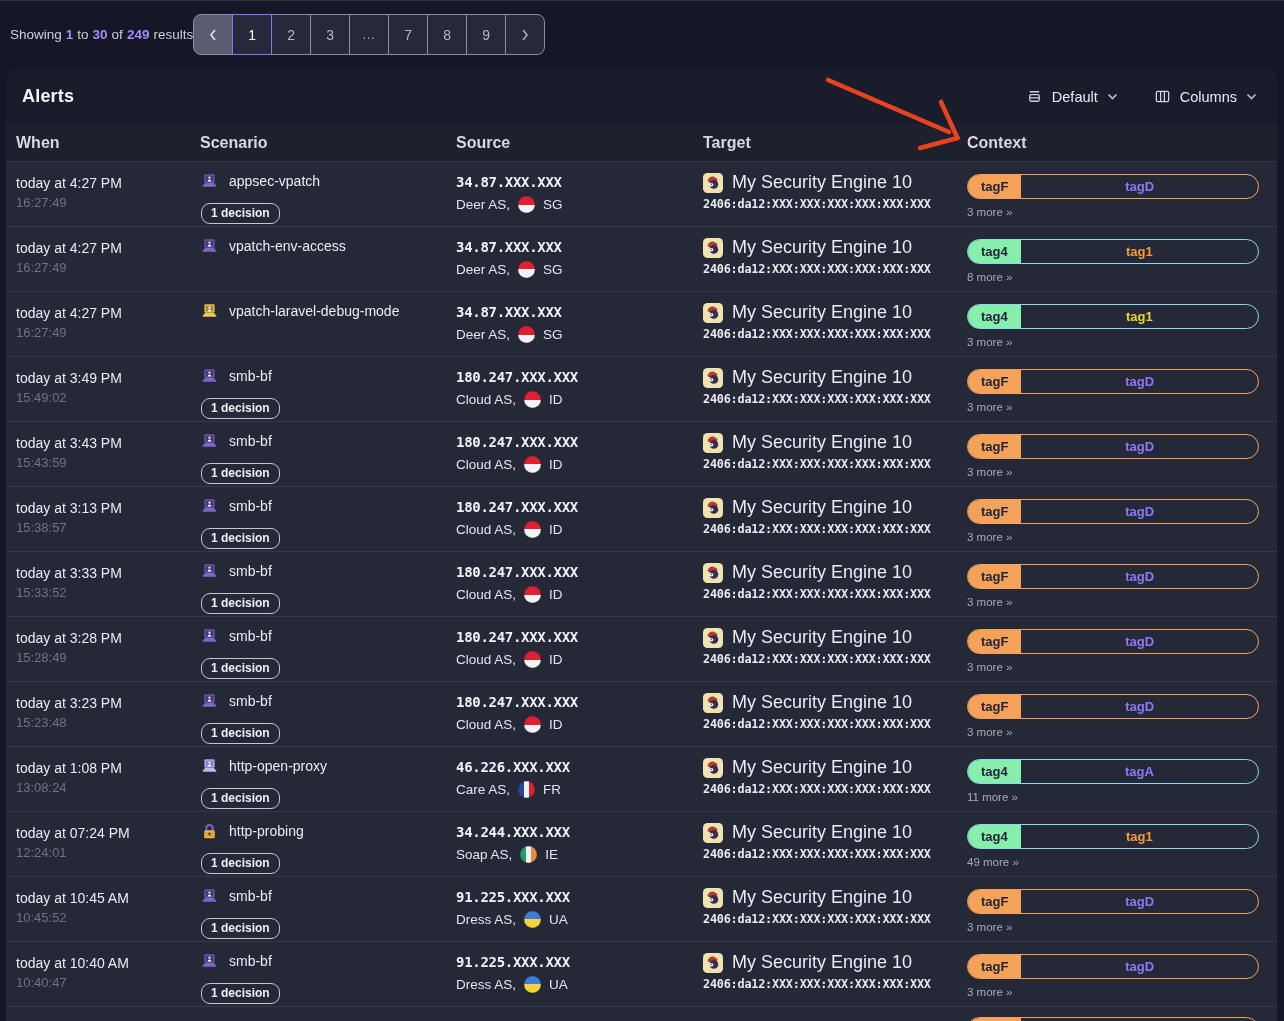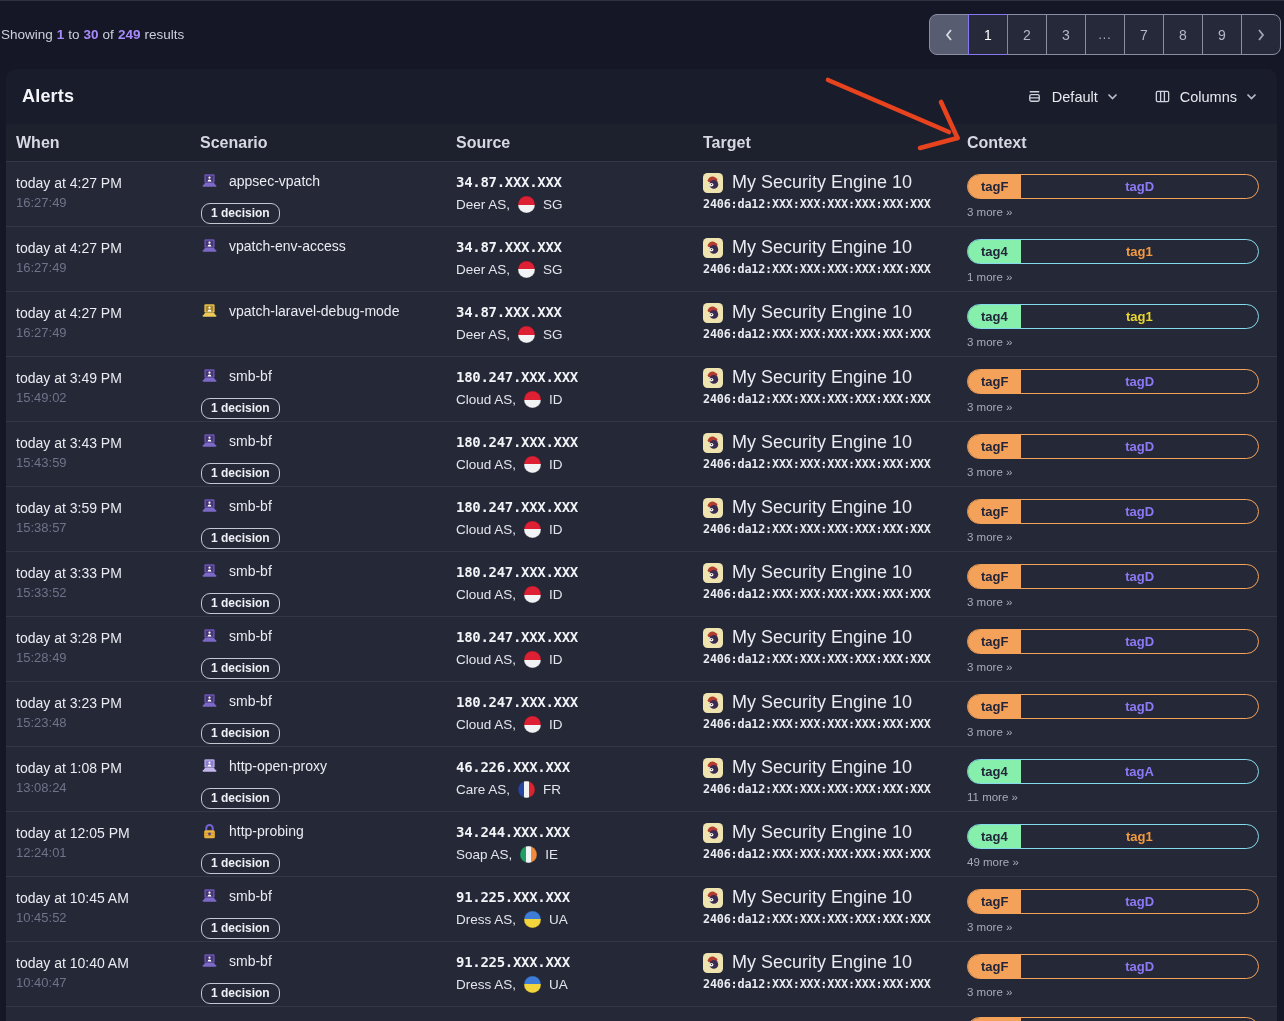--- a/index.html
+++ b/index.html
@@ -8,21 +8,21 @@
     background:#151726;
     font-family:"Liberation Sans", sans-serif;
     color:#e9ebf1;
     overflow:hidden;
     position:relative;
     border-top:1px solid #2f3242;
   }
   .mono { font-family:"DejaVu Sans Mono", monospace; }
 
   
-  .top-strip { height:67px; display:flex; align-items:center; justify-content:space-between; padding:0 3px 0 1px; }
+  .top-strip { height:67px; display:flex; align-items:center; justify-content:flex-start; padding:0 3px 0 1px;margin-left:9px; }
   .summary { font-size:13.5px; color:#ccd0db; display:flex; gap:4px; align-items:baseline; }
   .summary .num { color:#a78bfa; font-weight:700; }
 
   .pager { display:flex; height:41px; }
   .pbtn {
     width:40px; display:flex; align-items:center; justify-content:center;
     background:#262939; border:1px solid #8a8ea3; margin-left:-1px;
     color:#b4b8c6; font-size:14px; cursor:pointer; position:relative;
   }
   .pbtn:first-child { margin-left:0; border-radius:8px 0 0 8px; background:#575c70; }
@@ -261,21 +261,21 @@
         </svg>
         <span>My Security Engine 10</span>
       </div>
       <div class="tgt-ip mono">2406:da12:XXX:XXX:XXX:XXX:XXX:XXX</div>
     </div>
     <div class="cell">
       <div class="pill pill-cyan">
         <span class="tag-left seg-cyan">tag4</span>
         <span class="tag-right txt-orange">tag1</span>
       </div>
-      <div class="more">1 more »</div>
+      <div class="more">8 more »</div>
     </div>
   </div>
       <div class="grid row">
     <div class="cell">
       <div class="when-primary">today at 4:27 PM</div>
       <div class="when-secondary">16:27:49</div>
     </div>
     <div class="cell">
       <div class="scn-line">
         <span class="scn-icon icon-laptop-yellow">
@@ -419,21 +419,21 @@
     <div class="cell">
       <div class="pill pill-orange">
         <span class="tag-left seg-orange">tagF</span>
         <span class="tag-right txt-purple">tagD</span>
       </div>
       <div class="more">3 more »</div>
     </div>
   </div>
       <div class="grid row">
     <div class="cell">
-      <div class="when-primary">today at 3:59 PM</div>
+      <div class="when-primary">today at 3:13 PM</div>
       <div class="when-secondary">15:38:57</div>
     </div>
     <div class="cell">
       <div class="scn-line">
         <span class="scn-icon icon-laptop-purple">
           <svg class="svg-laptop" width="19" height="19" viewBox="0 0 20 20">
             <rect class="lap-screen" x="4.6" y="2.4" width="10.8" height="9" rx="1.4"></rect>
             <rect class="lap-display" x="6.1" y="3.9" width="7.8" height="6" rx="0.7"></rect>
             <circle cx="10" cy="6" r="1.15" fill="#ffffff"></circle>
             <path d="M8.1 9.9 a1.9 1.9 0 0 1 3.8 0 Z" fill="#ffffff"></path>
@@ -674,21 +674,21 @@
     <div class="cell">
       <div class="pill pill-cyan">
         <span class="tag-left seg-cyan">tag4</span>
         <span class="tag-right txt-purple">tagA</span>
       </div>
       <div class="more">11 more »</div>
     </div>
   </div>
       <div class="grid row">
     <div class="cell">
-      <div class="when-primary">today at 12:05 PM</div>
+      <div class="when-primary">today at 07:24 PM</div>
       <div class="when-secondary">12:24:01</div>
     </div>
     <div class="cell">
       <div class="scn-line">
         <span class="scn-icon icon-lock">
           
           <svg class="svg-lock" width="19" height="19" viewBox="0 0 20 20">
             <path d="M6.6 9.4 V6.6 a3.4 3.4 0 0 1 6.8 0 V9.4" stroke="#7463d6" stroke-width="2.1" fill="none"></path>
             <rect x="4.4" y="8.6" width="11.2" height="8.4" rx="1.6" fill="#ecb53f"></rect>
             <rect x="4.4" y="11.2" width="11.2" height="1.3" fill="#d49a2e"></rect>

